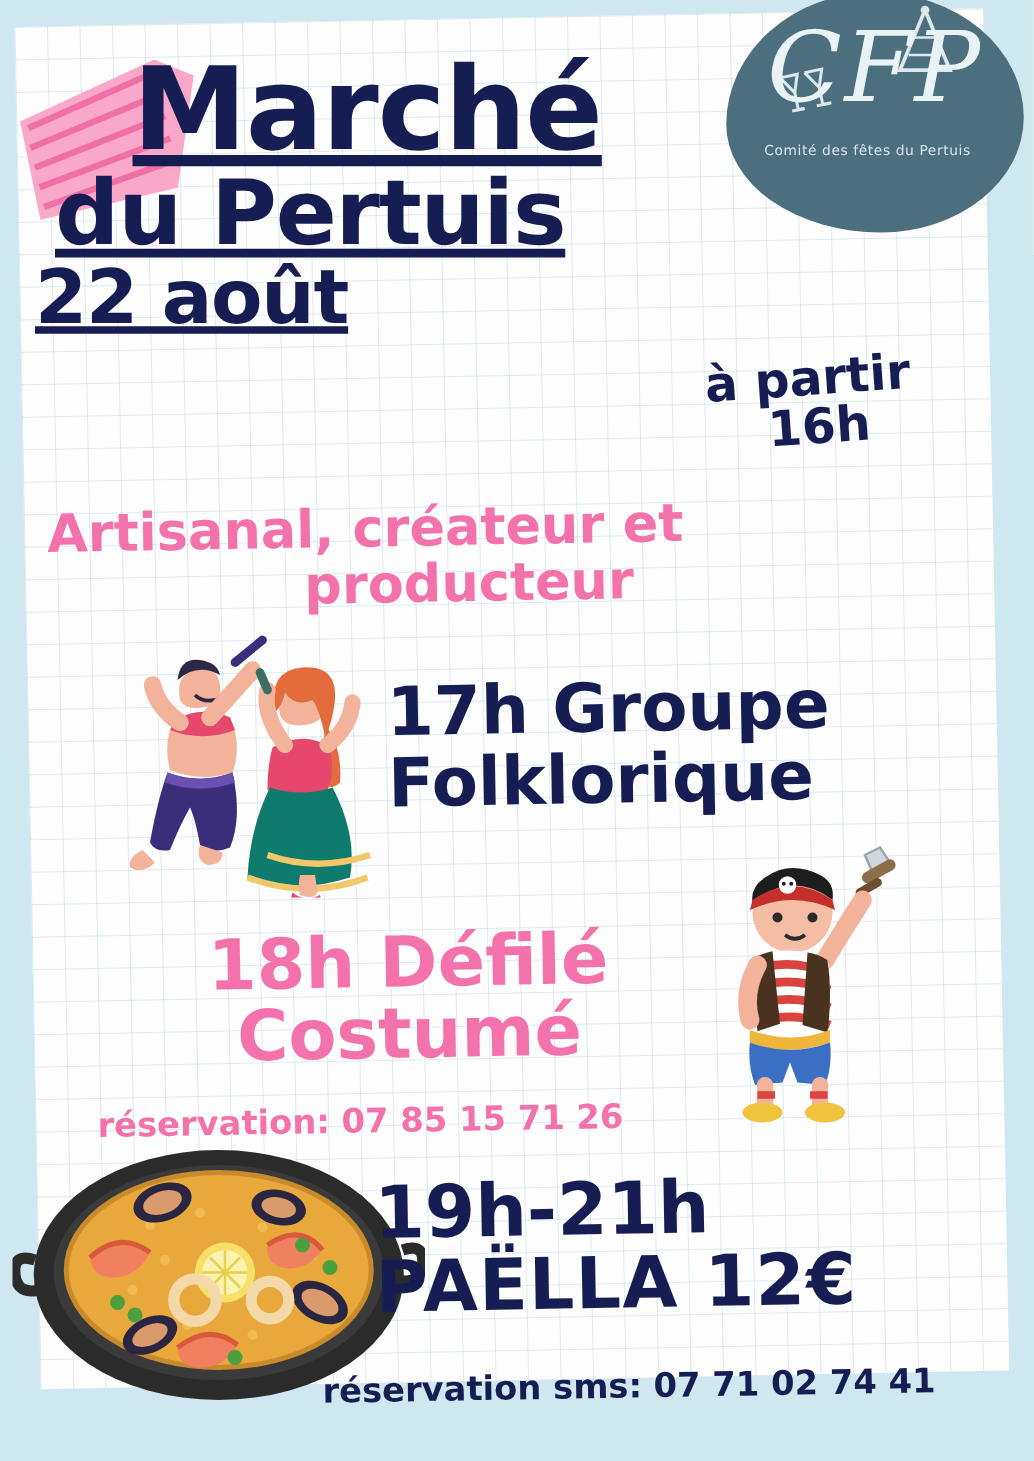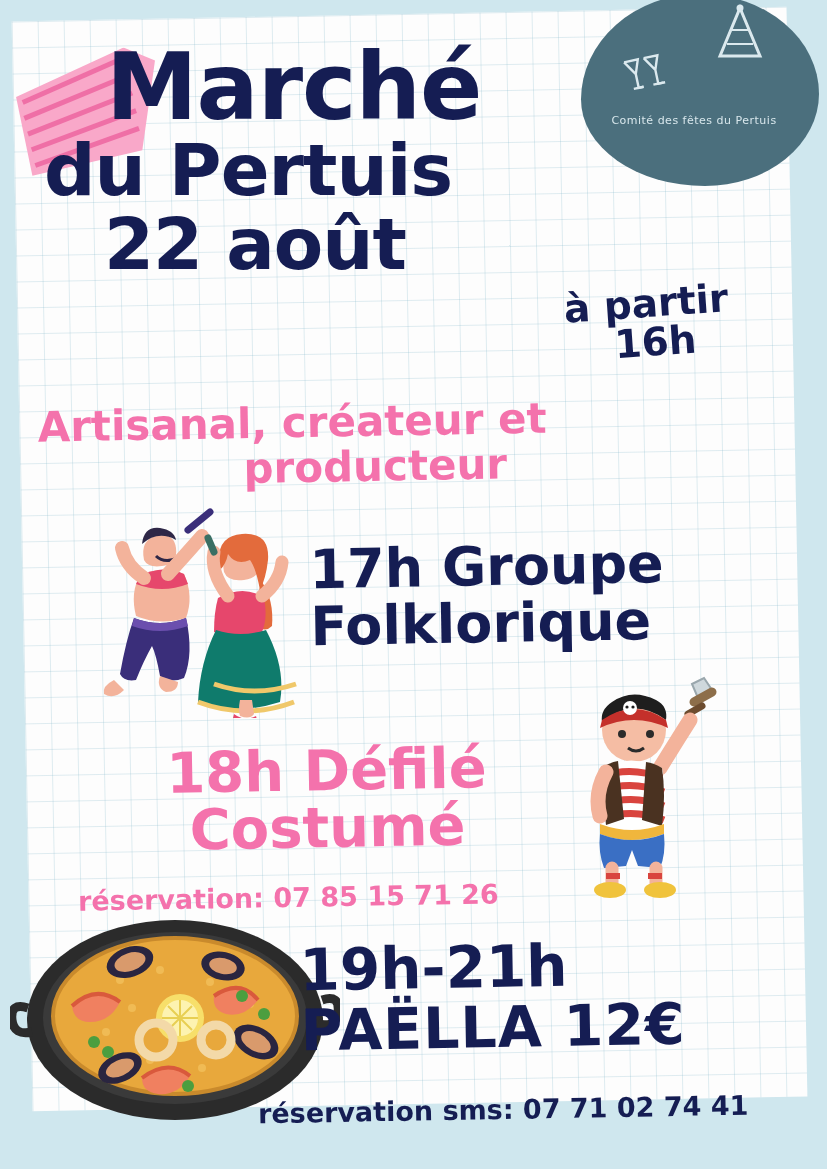--- a/index.html
+++ b/index.html
@@ -92,36 +92,36 @@
   
   .title-block {
     position: absolute;
     left: 28px;
     top: 46px;
     width: 640px;
     color: #151d53;
     font-family: "DejaVu Sans", sans-serif;
     font-weight: bold;
     line-height: 0.92;
+    text-decoration: underline;
   }
   .t-line1 {
     font-size: 92px;
     letter-spacing: -1px;
     margin-left: 78px;
   }
   .t-line2 {
     font-size: 72px;
     letter-spacing: -1px;
     margin-left: 16px;
     margin-top: 6px;
   }
   .t-line3 {
-    font-size: 72px;
+    font-size: 60px;
     letter-spacing: -1px;
-    margin-left: 76px;
     margin-top: 8px;
   }
   .apartir {
     position: absolute;
     left: 565px;
     top: 282px;
     width: 220px;
     color: #151d53;
     font-weight: bold;
     font-size: 39px;
@@ -234,20 +234,21 @@
       <path d="M35 4 L55 52 L15 52 Z" fill="none" stroke="#dbe9ee" stroke-width="3"></path>
       <path d="M22 40 L48 40" stroke="#dbe9ee" stroke-width="2"></path>
       <path d="M27 26 L43 26" stroke="#dbe9ee" stroke-width="2"></path>
       <circle cx="35" cy="4" r="3.5" fill="#dbe9ee"></circle>
     </svg>
     <svg class="logo-glasses" width="46" height="44" viewBox="0 0 46 44" style="position:absolute;left:42px;top:58px;">
       <path d="M4 6 L18 6 L13 20 L13 34 L18 34 M13 20 L4 6" fill="none" stroke="#dbe9ee" stroke-width="2.4"></path>
       <path d="M24 6 L38 6 L33 20 L33 34 L38 34 M33 20 L24 6" fill="none" stroke="#dbe9ee" stroke-width="2.4"></path>
       <path d="M8 34 L18 34 M28 34 L40 34" stroke="#dbe9ee" stroke-width="2.4"></path>
     </svg>
+    <div class="logo-cfp">CFP</div>
     <div class="logo-sub">Comité des fêtes du Pertuis</div>
   </div>
 
   <div class="title-block">
     <div class="t-line1">Marché</div>
     <div class="t-line2">du Pertuis</div>
     <div class="t-line3">22 août</div>
   </div>
 
   <div class="apartir">

